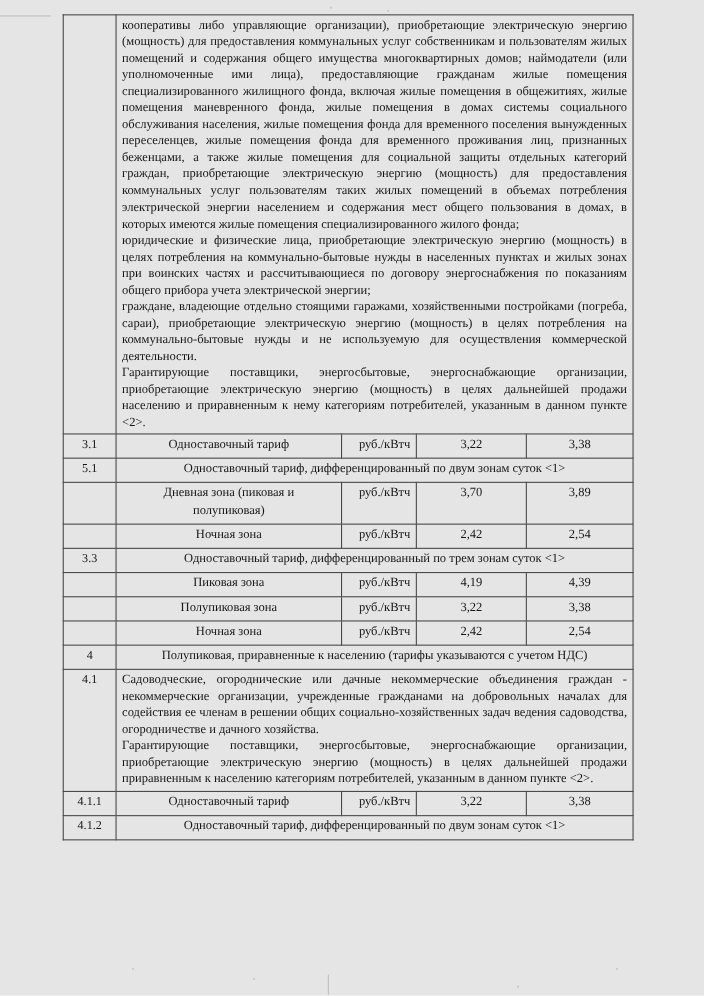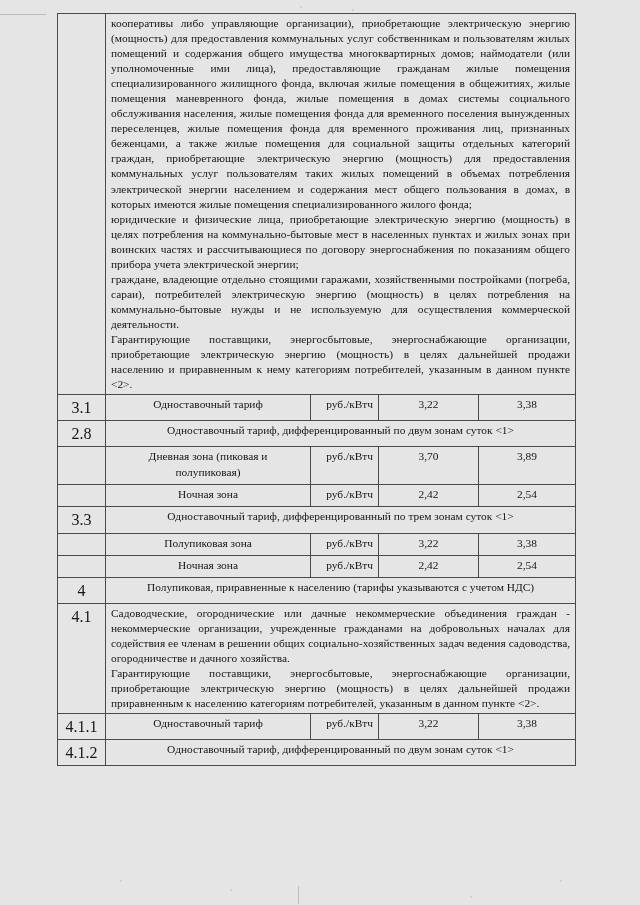--- a/index.html
+++ b/index.html
@@ -43,21 +43,21 @@
 
   
   col.c-num  { width: 48px; }
   col.c-name { width: 205px; }
   col.c-unit { width: 68px; }
   col.c-v1   { width: 100px; }
   col.c-v2   { width: 97px; }
 
   .num {
     text-align: center;
-    font-size: 16px;
+    font-size: 11px;
     padding-top: 4px;
   }
   .unit {
     text-align: right;
     white-space: nowrap;
     padding-top: 4px;
   }
   .val {
     text-align: center;
     vertical-align: middle;
@@ -120,36 +120,36 @@
         <col class="c-unit">
         <col class="c-v1">
         <col class="c-v2">
     </colgroup>
     <tbody>
 
       <tr>
         <td class="num"></td>
         <td class="justified" colspan="4">
           <p>кооперативы либо управляющие организации), приобретающие электрическую энергию (мощность) для предоставления коммунальных услуг собственникам и пользователям жилых помещений и содержания общего имущества многоквартирных домов; наймодатели (или уполномоченные ими лица), предоставляющие гражданам жилые помещения специализированного жилищного фонда, включая жилые помещения в общежитиях, жилые помещения маневренного фонда, жилые помещения в домах системы социального обслуживания населения, жилые помещения фонда для временного поселения вынужденных переселенцев, жилые помещения фонда для временного проживания лиц, признанных беженцами, а также жилые помещения для социальной защиты отдельных категорий граждан, приобретающие электрическую энергию (мощность) для предоставления коммунальных услуг пользователям таких жилых помещений в объемах потребления электрической энергии населением и содержания мест общего пользования в домах, в которых имеются жилые помещения специализированного жилого фонда;</p>
-          <p>юридические и физические лица, приобретающие электрическую энергию (мощность) в целях потребления на коммунально-бытовые мест в населенных пунктах и жилых зонах при воинских частях и рассчитывающиеся по договору энергоснабжения по показаниям общего прибора учета электрической энергии;</p>
-          <p>граждане, владеющие отдельно стоящими гаражами, хозяйственными постройками (погреба, сараи), потребителей электрическую энергию (мощность) в целях потребления на коммунально-бытовые нужды и не используемую для осуществления коммерческой деятельности.</p>
+          <p>юридические и физические лица, приобретающие электрическую энергию (мощность) в целях потребления на коммунально-бытовые нужды в населенных пунктах и жилых зонах при воинских частях и рассчитывающиеся по договору энергоснабжения по показаниям общего прибора учета электрической энергии;</p>
+          <p>граждане, владеющие отдельно стоящими гаражами, хозяйственными постройками (погреба, сараи), приобретающие электрическую энергию (мощность) в целях потребления на коммунально-бытовые нужды и не используемую для осуществления коммерческой деятельности.</p>
           <p class="last">Гарантирующие поставщики, энергосбытовые, энергоснабжающие организации, приобретающие электрическую энергию (мощность) в целях дальнейшей продажи населению и приравненным к нему категориям потребителей, указанным в данном пункте &lt;2&gt;.</p>
         </td>
       </tr>
 
       <tr class="mid">
         <td class="num">3.1</td>
         <td class="name">Одноставочный тариф</td>
         <td class="unit">руб./кВтч</td>
         <td class="val">3,22</td>
         <td class="val">3,38</td>
       </tr>
 
       <tr class="mid">
-        <td class="num">2.8</td>
+        <td class="num">5.1</td>
         <td class="span-row" colspan="4">Одноставочный тариф, дифференцированный по двум зонам суток &lt;1&gt;</td>
       </tr>
 
       <tr class="tall">
         <td class="num"></td>
         <td class="name name-2line">
           <span>Дневная зона (пиковая и</span><br>
           <span>полупиковая)</span>
         </td>
         <td class="unit">руб./кВтч</td>
@@ -163,20 +163,27 @@
         <td class="unit">руб./кВтч</td>
         <td class="val">2,42</td>
         <td class="val">2,54</td>
       </tr>
 
       <tr class="mid">
         <td class="num">3.3</td>
         <td class="span-row" colspan="4">Одноставочный тариф, дифференцированный по трем зонам суток &lt;1&gt;</td>
       </tr>
 
+      <tr class="mid">
+        <td class="num"></td>
+        <td class="name">Пиковая зона</td>
+        <td class="unit">руб./кВтч</td>
+        <td class="val">4,19</td>
+        <td class="val">4,39</td>
+      </tr>
 
       <tr class="mid">
         <td class="num"></td>
         <td class="name">Полупиковая зона</td>
         <td class="unit">руб./кВтч</td>
         <td class="val">3,22</td>
         <td class="val">3,38</td>
       </tr>
 
       <tr class="mid">

